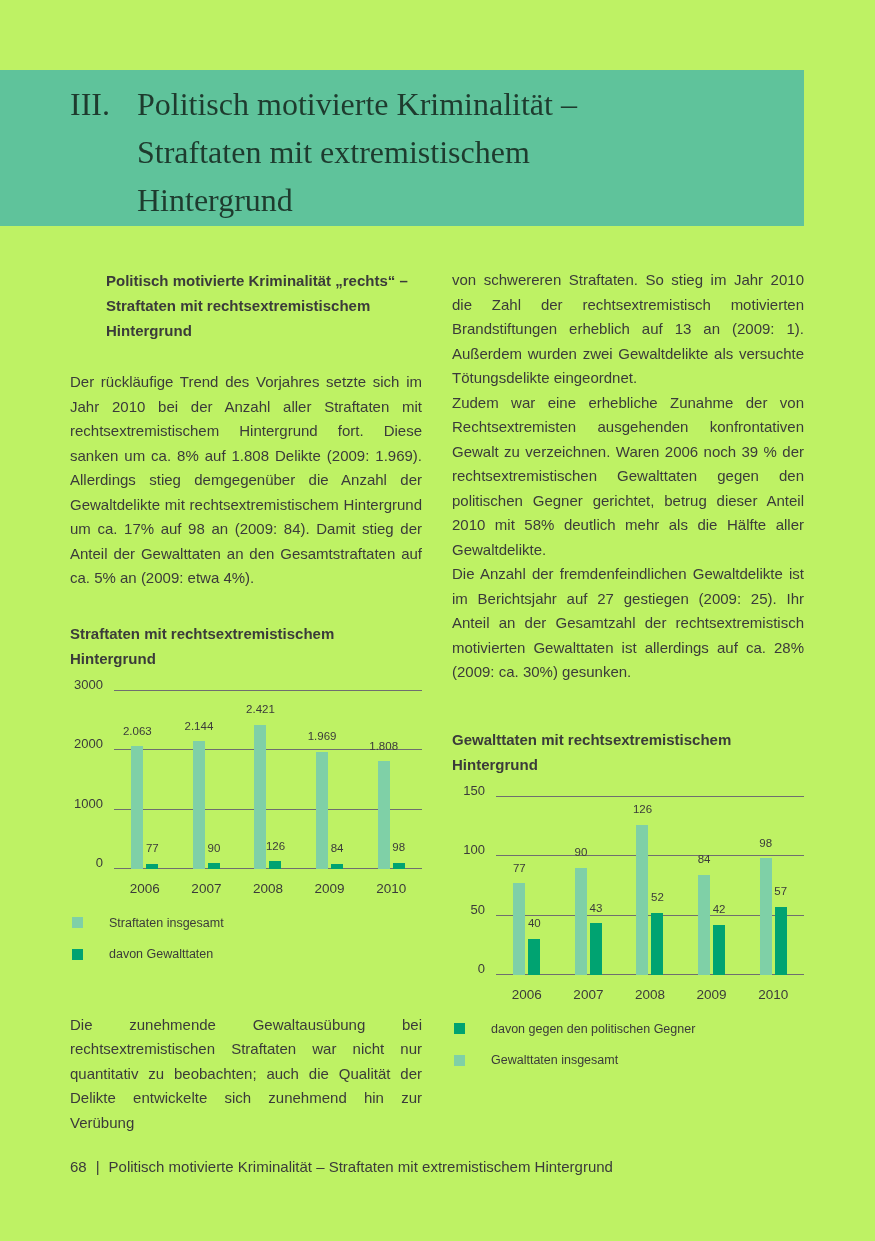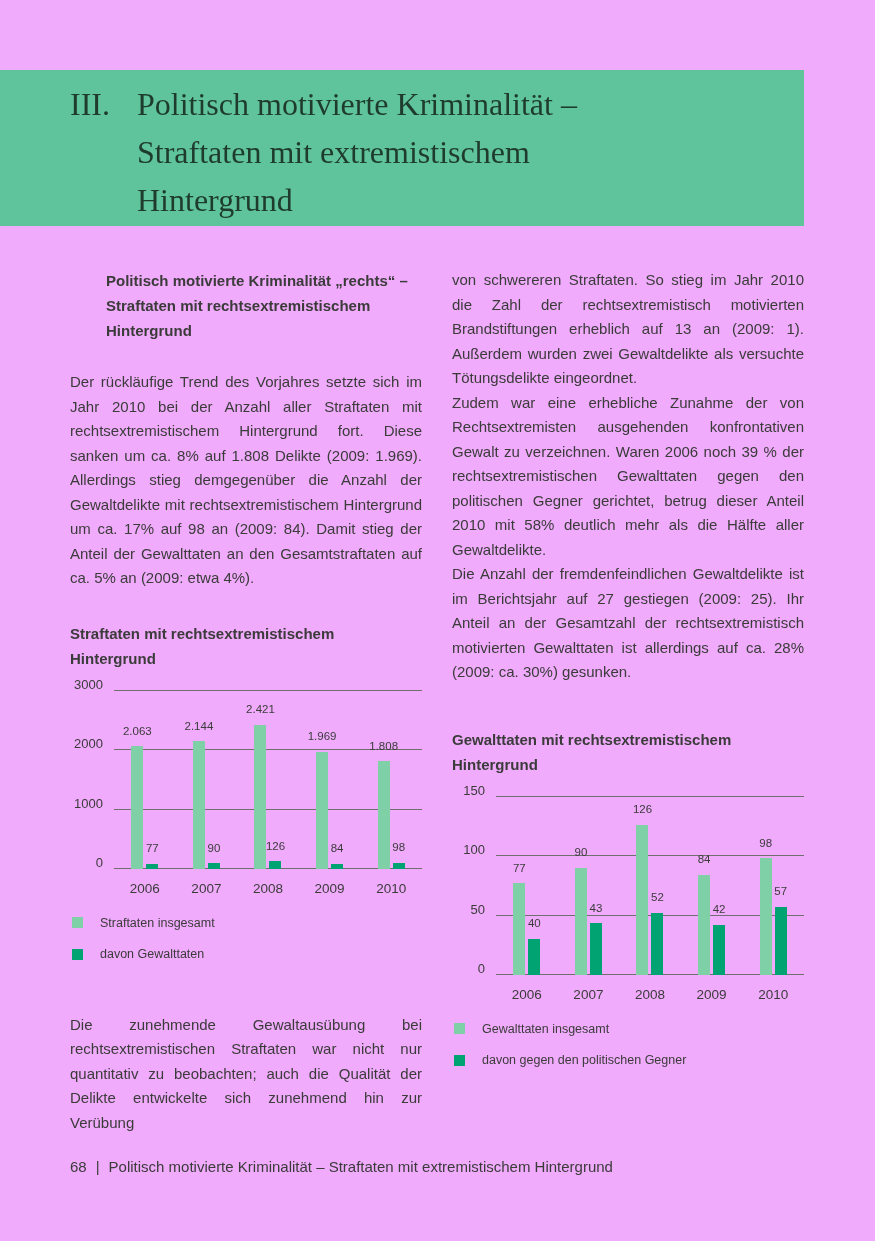--- a/index.html
+++ b/index.html
@@ -2,21 +2,21 @@
 <html lang="de"><head>
 <meta charset="utf-8">
 <style>
   * { margin:0; padding:0; box-sizing:border-box; }
   html,body { background:#ffffff; }
   body { font-family:"Liberation Sans", sans-serif; }
 
   .page {
     position:relative;
     width:875px; height:1241px;
-    background:#f0abfc;
+    background:#bef264;
     overflow:hidden;
     color:#3b3b3a;
   }
 
   
   .banner {
     position:absolute; left:0; top:70px;
     width:804px; height:156px;
     display:flex;
     padding:10px 0 0 70px;
@@ -77,21 +77,21 @@
     position:absolute; bottom:100%; margin-bottom:3px;
     left:50%; transform:translateX(-50%);
     font-size:11.5px; color:#3b3b3a; white-space:nowrap;
   }
   .xtick {
     position:absolute; top:calc(100% + 8px);
     left:50%; transform:translateX(-50%);
     font-size:13.5px; color:#3b3b3a; white-space:nowrap;
   }
   .legend { display:flex; flex-direction:column; gap:7px; margin-left:2px; }
-  .legend-row { display:flex; align-items:center; gap:17px; }
+  .legend-row { display:flex; align-items:center; gap:26px; }
   .swatch { width:11px; height:11px; flex:none; }
   .legend-label { font-size:12.5px; color:#3b3b3a; }
 
   
   .footer {
     position:absolute; left:70px; top:1158px; width:734px;
     font-size:15px; color:#3b3b3a;
   }
   .footer .sep { margin:0 9px; color:#3b3b3a; }
 </style>
@@ -268,27 +268,27 @@
               <div class="barwrap" style="height: 38%;">
                 <div class="bar" style="background: rgb(0, 163, 113);"></div>
                 <div class="bar-value">57</div>
               </div>
               <div class="xtick">2010</div>
             </div>
           </div>
         </div>
       <div class="legend">
           <div class="legend-row">
+            <span class="swatch" style="background: rgb(0, 163, 113);"></span>
+            <span class="legend-label">davon gegen den politischen Gegner</span>
+          </div>
+          <div class="legend-row">
             <span class="swatch" style="background: rgb(127, 208, 167);"></span>
             <span class="legend-label">Gewalttaten insgesamt</span>
           </div>
-          <div class="legend-row">
-            <span class="swatch" style="background: rgb(0, 163, 113);"></span>
-            <span class="legend-label">davon gegen den politischen Gegner</span>
-          </div>
         </div>
     </div>
   </div>
 
   <div class="footer">
     <span>68</span><span class="sep">|</span><span>Politisch motivierte Kriminalität – Straftaten mit extremistischem Hintergrund</span>
   </div>
 
 </div>
 

